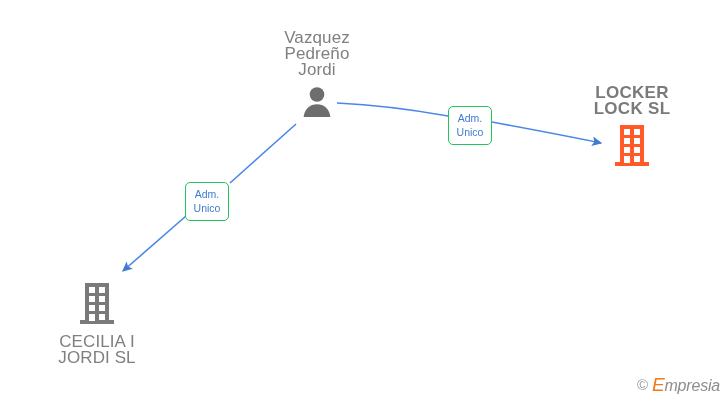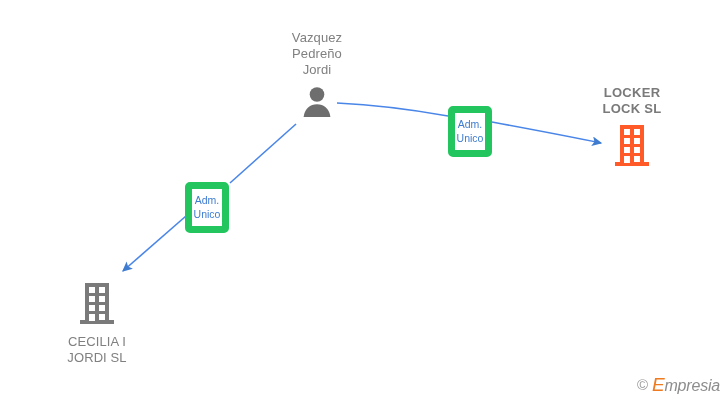--- a/index.html
+++ b/index.html
@@ -32,21 +32,21 @@
 
   
   .node {
     position: absolute;
     display: flex;
     flex-direction: column;
     align-items: center;
     width: 140px;
   }
   .node-label {
-    font-size: 13px;
+    font-size: 17px;
     line-height: 16px;
     text-align: center;
     color: #808080;
     white-space: pre-line;
     letter-spacing: 0.1px;
   }
   .node-label.bold {
     font-weight: bold;
     color: #7a7a7a;
     letter-spacing: 0.3px;
@@ -72,21 +72,21 @@
     left: 27px;
     top: 281px;
   }
   #node-cecilia .node-label { margin-top: 5px; }
 
   
   .edge-chip {
     position: absolute;
     box-sizing: border-box;
     background: #ffffff;
-    border: 7px solid #22c55e;
+    border: 1px solid #22c55e;
     border-radius: 5px;
     color: #3f7cd0;
     font-size: 10.5px;
     line-height: 14px;
     text-align: center;
     padding: 4px 0 5px 0;
     width: 44px;
     white-space: pre-line;
   }
   #chip-locker {

